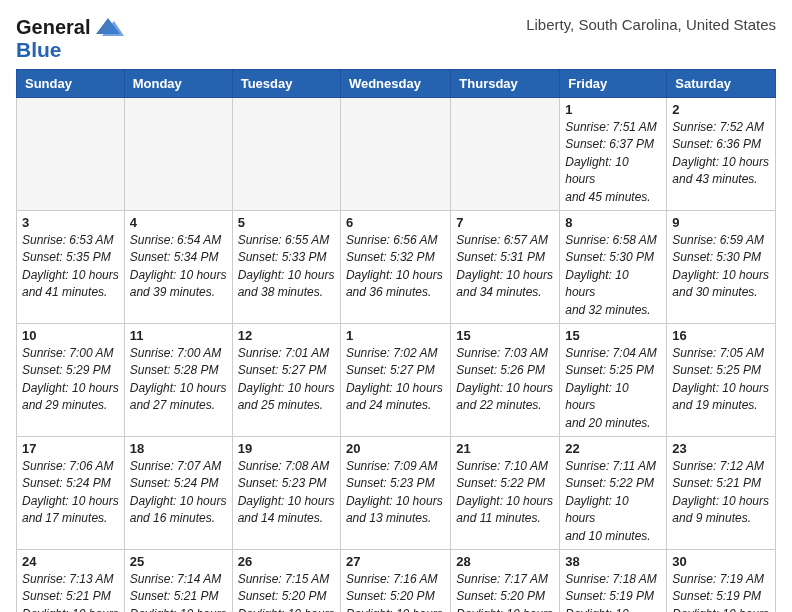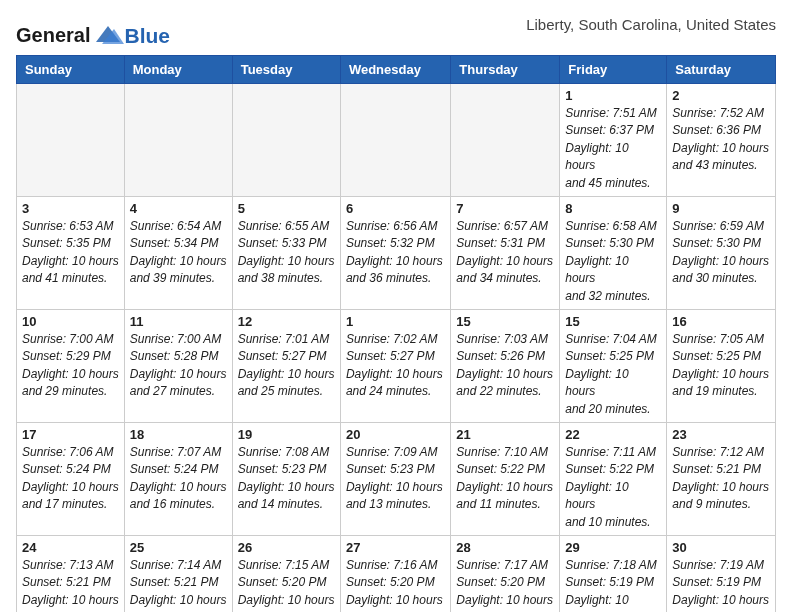--- a/index.html
+++ b/index.html
@@ -11,23 +11,22 @@
       padding: 16px;
     }
     .header-area {
       display: flex;
       justify-content: space-between;
       align-items: flex-start;
       margin-bottom: 8px;
     }
     .logo {
       display: flex;
-      flex-direction: row;
+      flex-direction: column;
       align-items: flex-start;
-      margin-top: 8px;
     }
     .logo-text {
       font-size: 20px;
       font-weight: bold;
       color: #1a1a1a;
       line-height: 1.1;
     }
     .title-area {
       text-align: right;
     }
@@ -235,21 +234,21 @@
         </td>
         <td>
           <span class="day-number">27</span>
           <div class="day-info">Sunrise: 7:16 AM<br>Sunset: 5:20 PM<br>Daylight: 10 hours<br>and 4 minutes.</div>
         </td>
         <td>
           <span class="day-number">28</span>
           <div class="day-info">Sunrise: 7:17 AM<br>Sunset: 5:20 PM<br>Daylight: 10 hours<br>and 2 minutes.</div>
         </td>
         <td>
-          <span class="day-number">29</span>
+          <span class="day-number">38</span>
           <div class="day-info">Sunrise: 7:18 AM<br>Sunset: 5:19 PM<br>Daylight: 10 hours<br>and 1 minute.</div>
         </td>
         <td>
           <span class="day-number">30</span>
           <div class="day-info">Sunrise: 7:19 AM<br>Sunset: 5:19 PM<br>Daylight: 10 hours<br>and 0 minutes.</div>
         </td>
       </tr>
     </tbody>
 </table>
 

